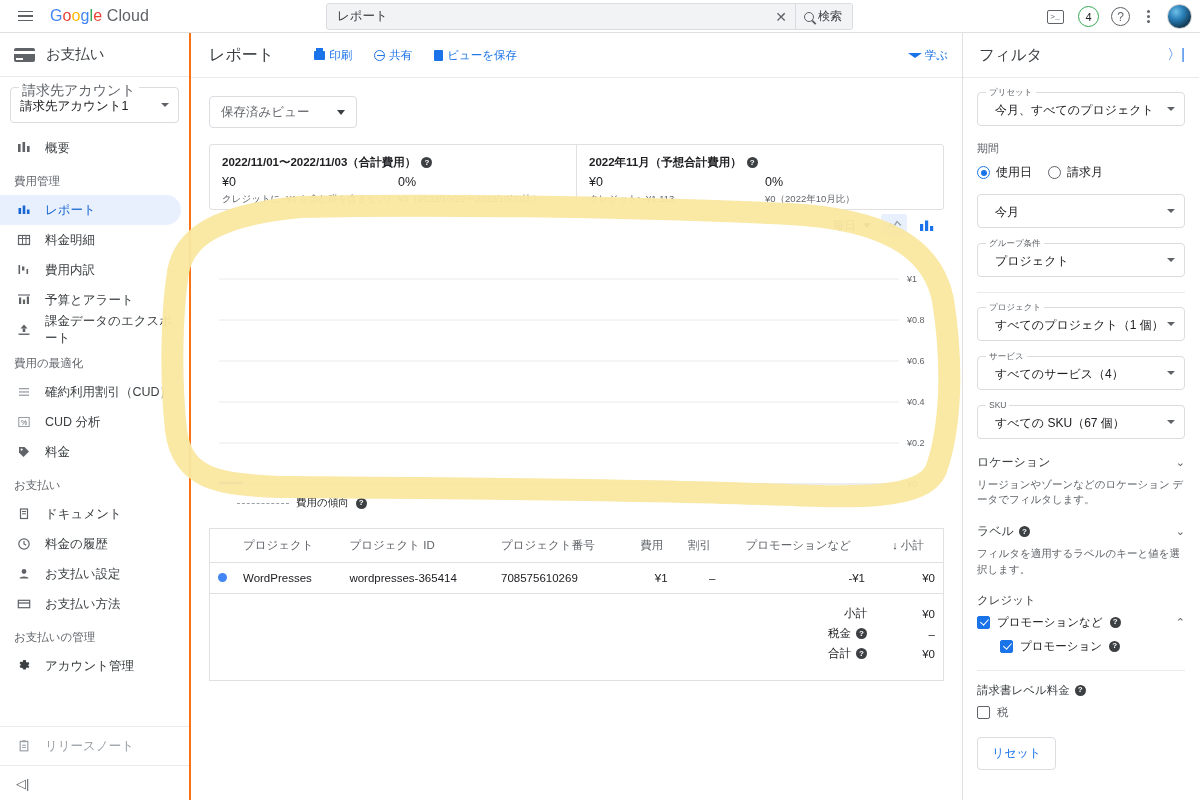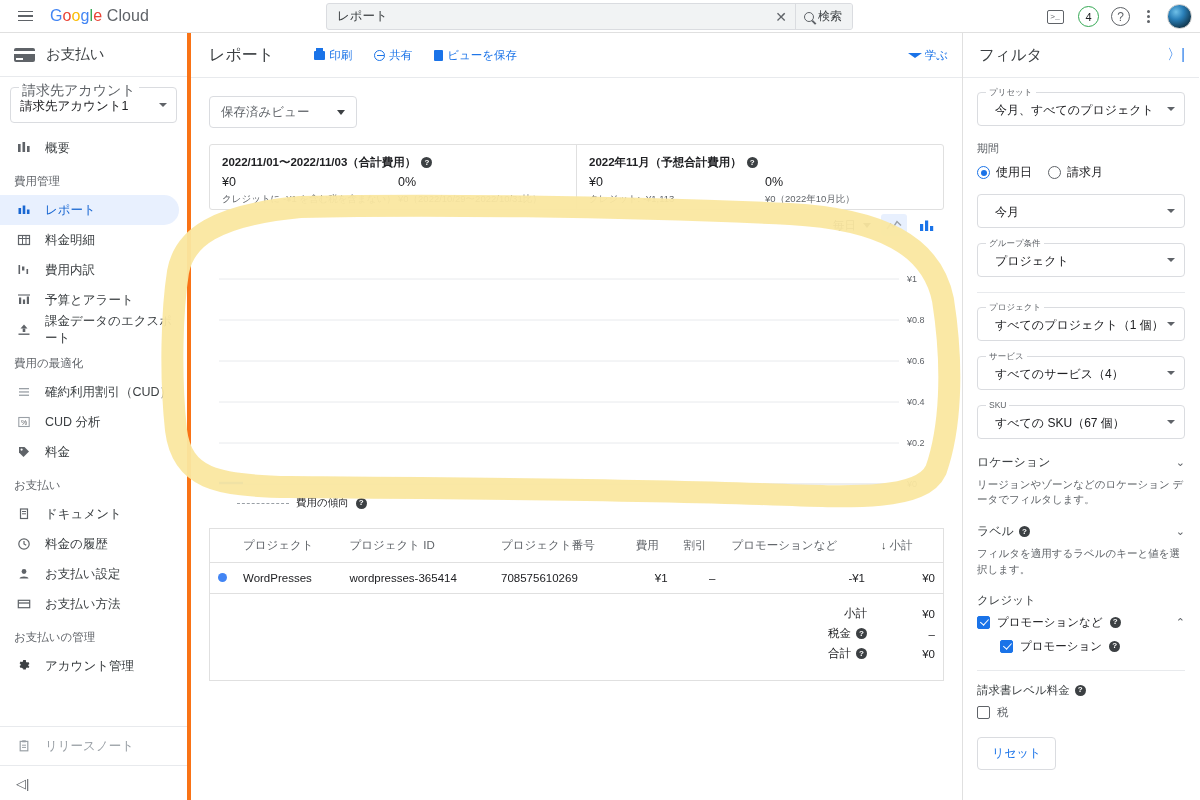--- a/index.html
+++ b/index.html
@@ -93,21 +93,21 @@
     background: radial-gradient(circle at 35% 30%, #6fc0e8 0%, #2a7fb8 35%, #123a52 75%, #0a2230 100%);
     border: 1px solid #d0d0d0;
   }
 
   
   .body-row { display: flex; height: 767px; }
 
   
   .sidebar {
     width: 191px; flex: 0 0 191px; height: 767px;
-    border-right: 4px solid #f97316; position: relative; background: #fff;
+    border-right: 2px solid #f97316; position: relative; background: #fff;
   }
   .side-head {
     height: 44px; display: flex; align-items: center; gap: 11px;
     padding-left: 14px; border-bottom: 1px solid #e8eaed;
   }
   .side-head .title { font-size: 14.5px; color: #3c4043; }
   .card-icon {
     width: 21px; height: 14px; background: #5f6368; border-radius: 2px;
     position: relative; flex: 0 0 21px;
   }
@@ -239,21 +239,21 @@
     padding-left: 28px; font-size: 10.5px; color: #202124;
   }
   .dashline {
     width: 52px; height: 0; border-top: 1.6px dashed #9aa0a6; display: inline-block;
   }
 
   
   .tbl { margin: 18px 18px 0 18px; border: 1px solid #e0e0e0; border-top: none; }
   table { width: 100%; border-collapse: collapse; font-size: 11.5px; }
   thead th {
-    font-weight: normal; color: #5f6368; padding: 9px 8px; text-align: left;
+    font-weight: normal; color: #5f6368; padding: 9px 8px; text-align: center;
     border-bottom: 1px solid #e0e0e0; border-top: 1px solid #e0e0e0; white-space: nowrap;
   }
   thead th.l { text-align: left; }
   tbody td { padding: 9px 8px; text-align: right; color: #202124; border-bottom: 1px solid #e0e0e0; }
   tbody td.l { text-align: left; }
   .dot { width: 9px; height: 9px; border-radius: 50%; background: #4285f4; display: inline-block; }
   .arrow-dn { font-size: 11px; color: #3c4043; margin-right: 3px; }
   .totals { padding: 12px 8px 14px 8px; }
   .tot-line {
     display: flex; justify-content: flex-end; align-items: center; gap: 6px;

